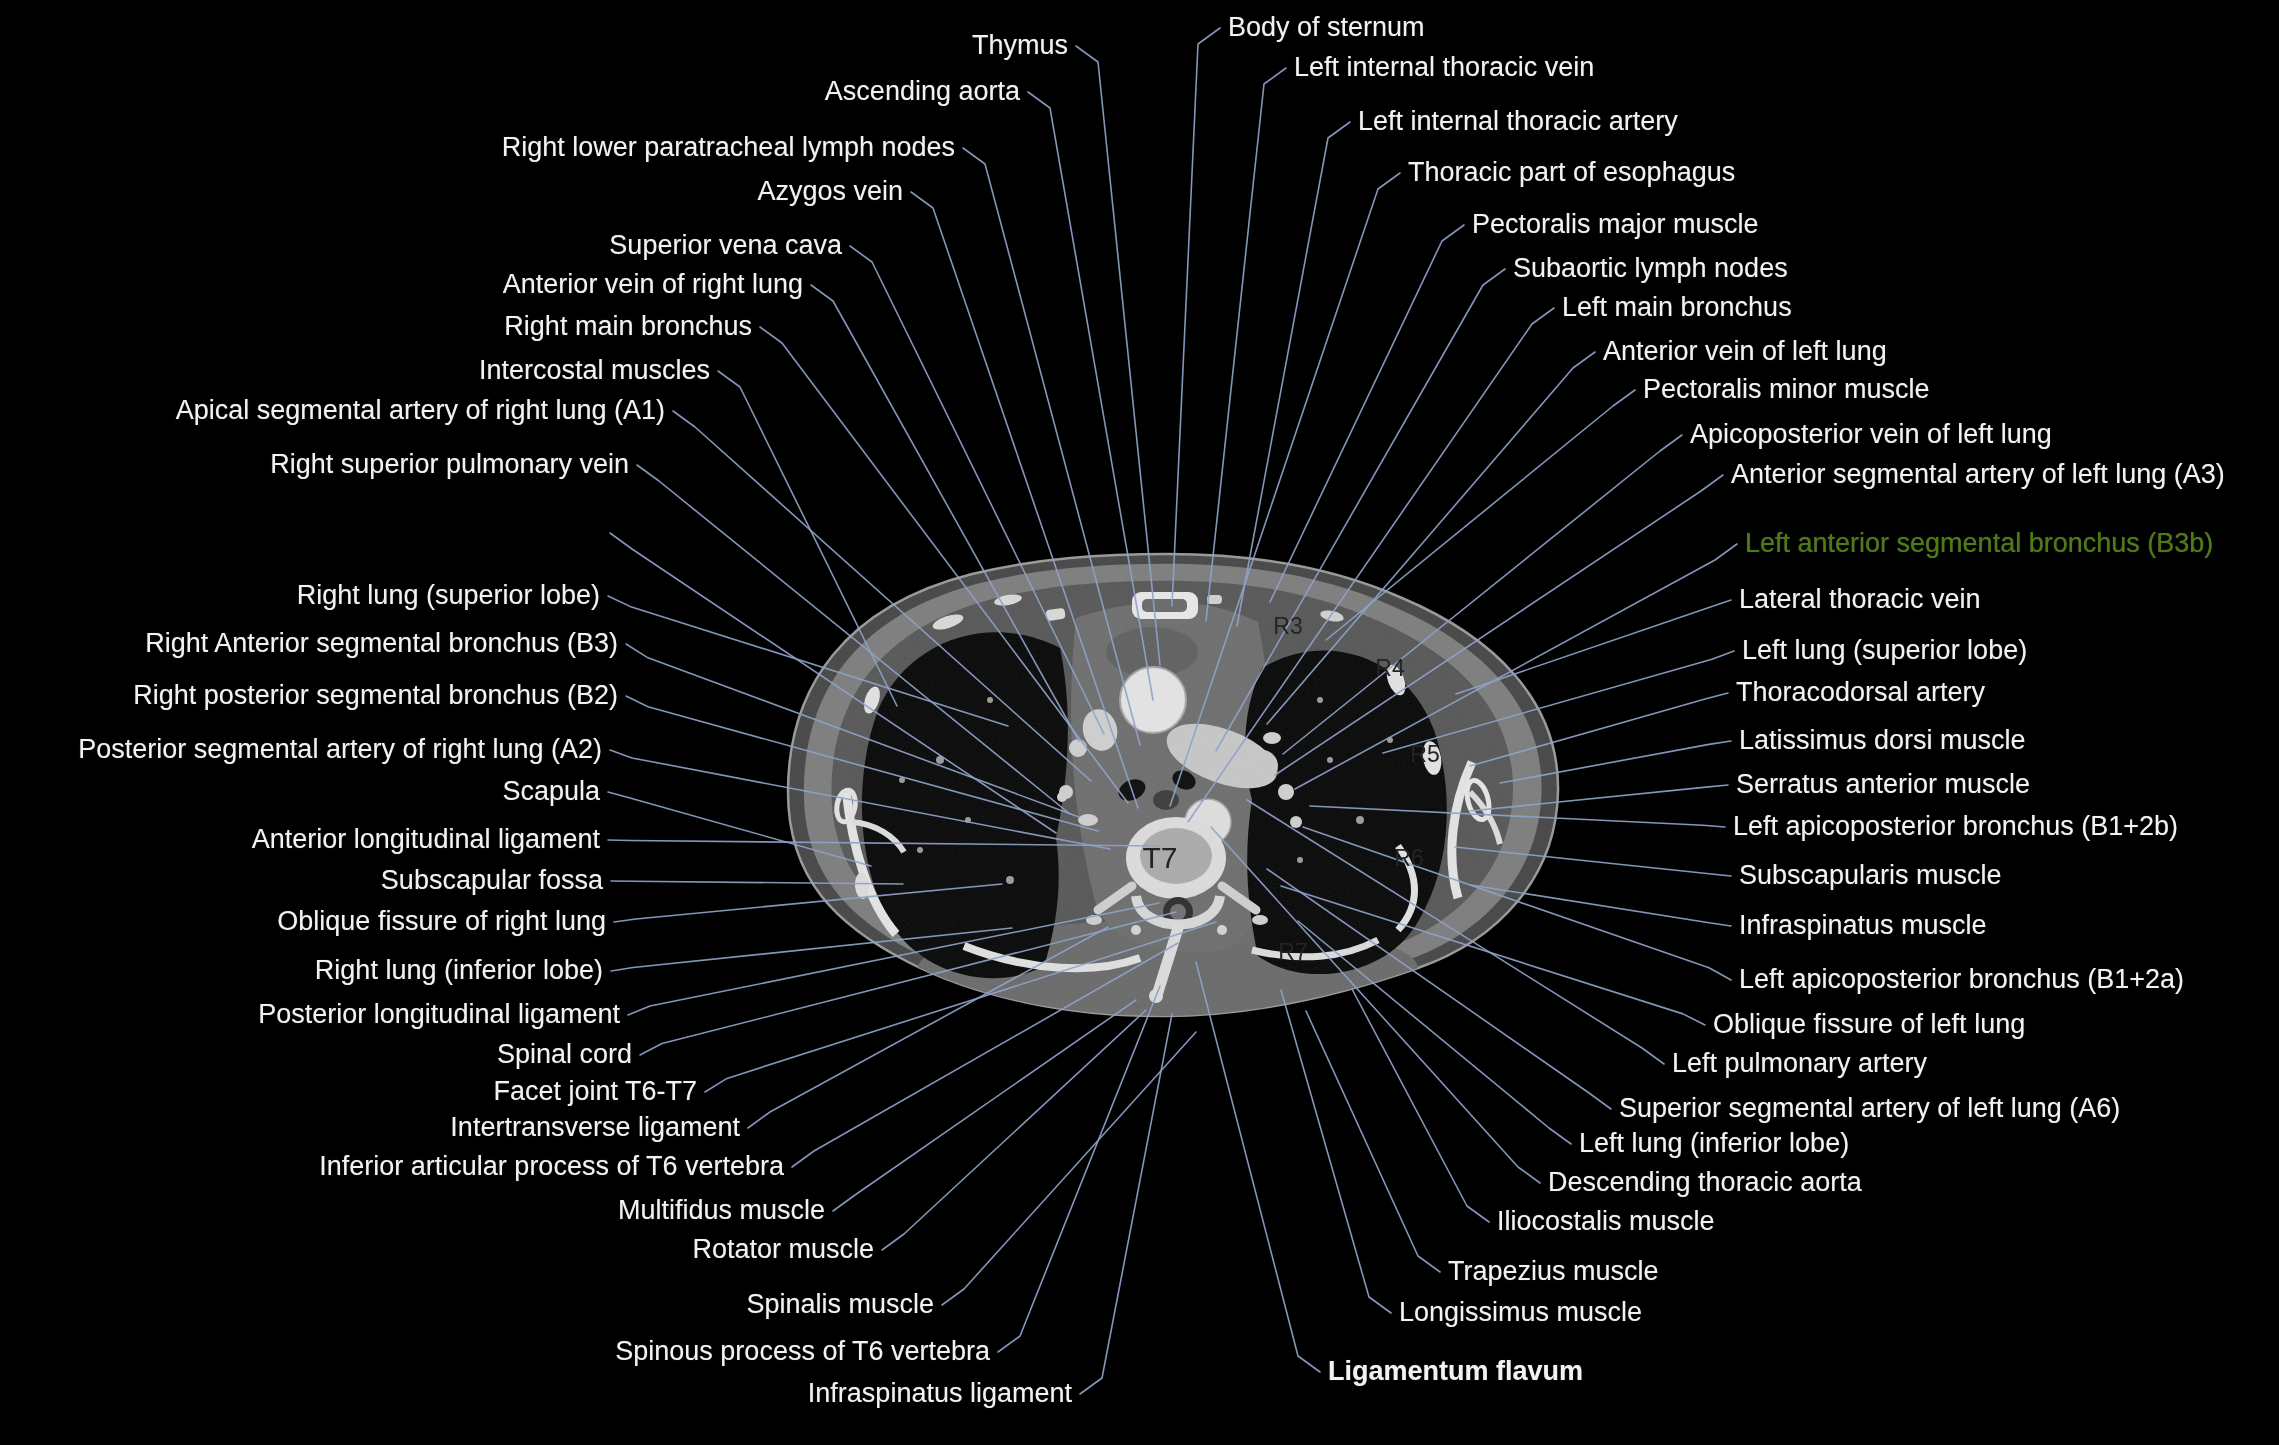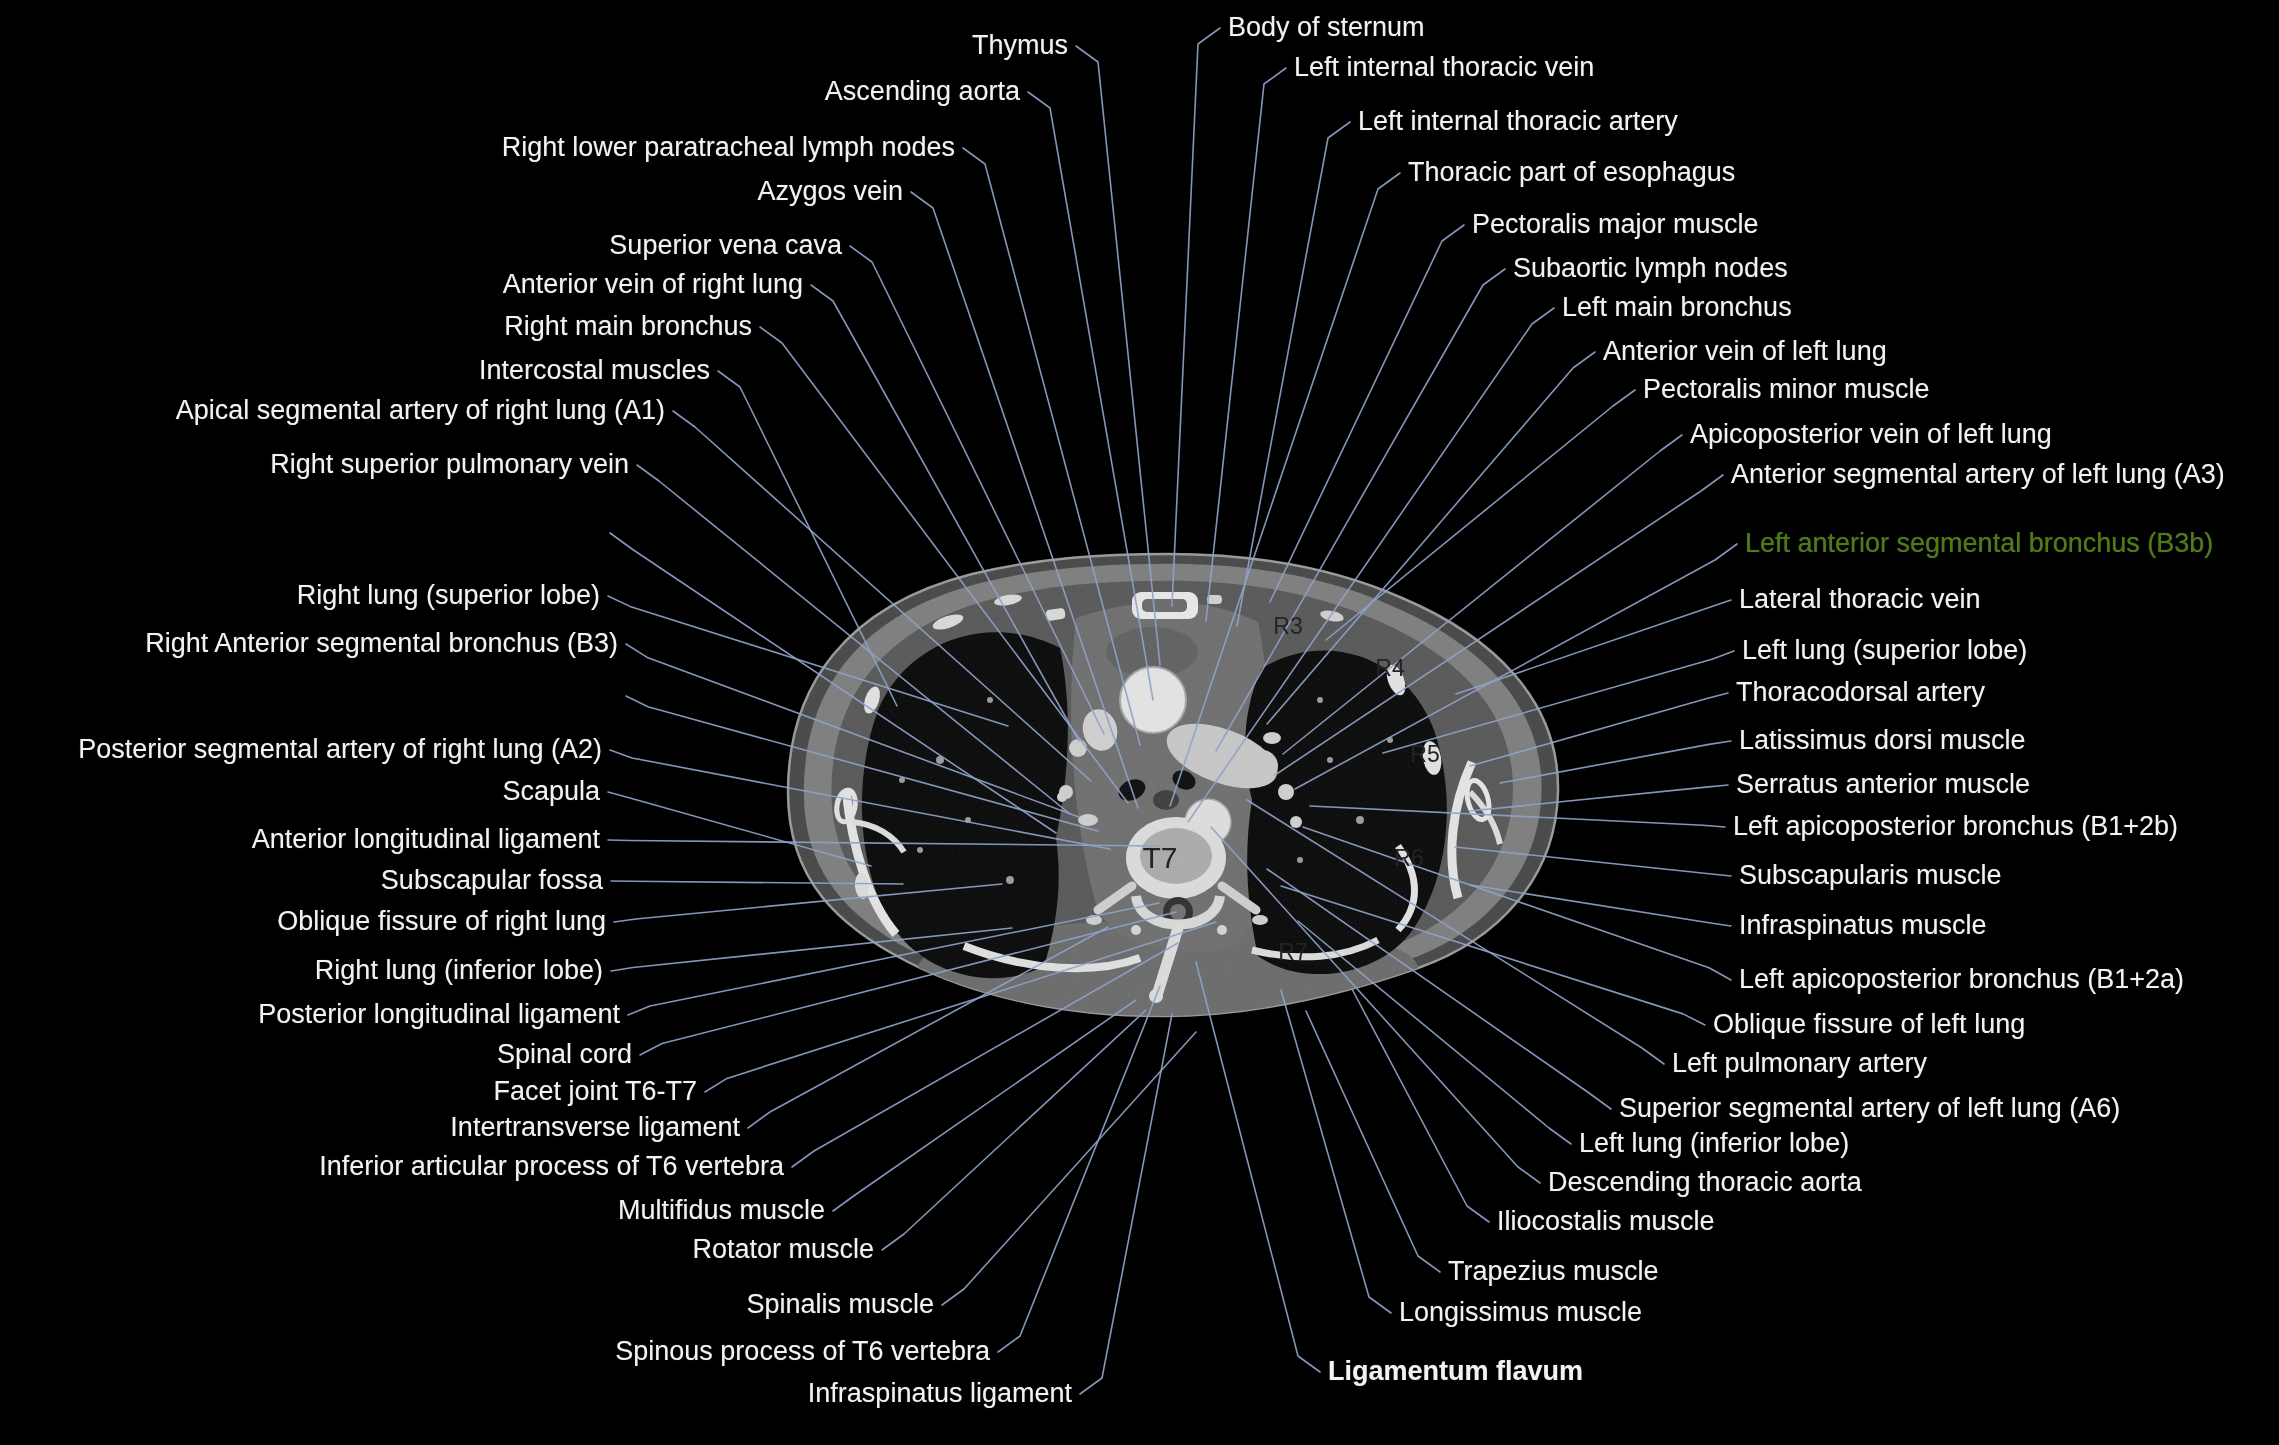--- a/index.html
+++ b/index.html
@@ -220,20 +220,21 @@
       <div class="label" style="left: 955px; top: 148px; transform: translate(-100%, -50%); color: rgb(242, 242, 242);">Right lower paratracheal lymph nodes</div>
       <div class="label" style="left: 903px; top: 192px; transform: translate(-100%, -50%); color: rgb(242, 242, 242);">Azygos vein</div>
       <div class="label" style="left: 842px; top: 246px; transform: translate(-100%, -50%); color: rgb(242, 242, 242);">Superior vena cava</div>
       <div class="label" style="left: 803px; top: 285px; transform: translate(-100%, -50%); color: rgb(242, 242, 242);">Anterior vein of right lung</div>
       <div class="label" style="left: 752px; top: 327px; transform: translate(-100%, -50%); color: rgb(242, 242, 242);">Right main bronchus</div>
       <div class="label" style="left: 710px; top: 371px; transform: translate(-100%, -50%); color: rgb(242, 242, 242);">Intercostal muscles</div>
       <div class="label" style="left: 665px; top: 411px; transform: translate(-100%, -50%); color: rgb(242, 242, 242);">Apical segmental artery of right lung (A1)</div>
       <div class="label" style="left: 629px; top: 465px; transform: translate(-100%, -50%); color: rgb(242, 242, 242);">Right superior pulmonary vein</div>
       <div class="label" style="left: 600px; top: 596px; transform: translate(-100%, -50%); color: rgb(242, 242, 242);">Right lung (superior lobe)</div>
       <div class="label" style="left: 618px; top: 644px; transform: translate(-100%, -50%); color: rgb(242, 242, 242);">Right Anterior segmental bronchus (B3)</div>
+      <div class="label" style="left: 618px; top: 696px; transform: translate(-100%, -50%); color: rgb(242, 242, 242);">Right posterior segmental bronchus (B2)</div>
       <div class="label" style="left: 602px; top: 750px; transform: translate(-100%, -50%); color: rgb(242, 242, 242);">Posterior segmental artery of right lung (A2)</div>
       <div class="label" style="left: 600px; top: 792px; transform: translate(-100%, -50%); color: rgb(242, 242, 242);">Scapula</div>
       <div class="label" style="left: 600px; top: 840px; transform: translate(-100%, -50%); color: rgb(242, 242, 242);">Anterior longitudinal ligament</div>
       <div class="label" style="left: 603px; top: 881px; transform: translate(-100%, -50%); color: rgb(242, 242, 242);">Subscapular fossa</div>
       <div class="label" style="left: 606px; top: 922px; transform: translate(-100%, -50%); color: rgb(242, 242, 242);">Oblique fissure of right lung</div>
       <div class="label" style="left: 603px; top: 971px; transform: translate(-100%, -50%); color: rgb(242, 242, 242);">Right lung (inferior lobe)</div>
       <div class="label" style="left: 620px; top: 1015px; transform: translate(-100%, -50%); color: rgb(242, 242, 242);">Posterior longitudinal ligament</div>
       <div class="label" style="left: 632px; top: 1055px; transform: translate(-100%, -50%); color: rgb(242, 242, 242);">Spinal cord</div>
       <div class="label" style="left: 697px; top: 1092px; transform: translate(-100%, -50%); color: rgb(242, 242, 242);">Facet joint T6-T7</div>
       <div class="label" style="left: 740px; top: 1128px; transform: translate(-100%, -50%); color: rgb(242, 242, 242);">Intertransverse ligament</div>

